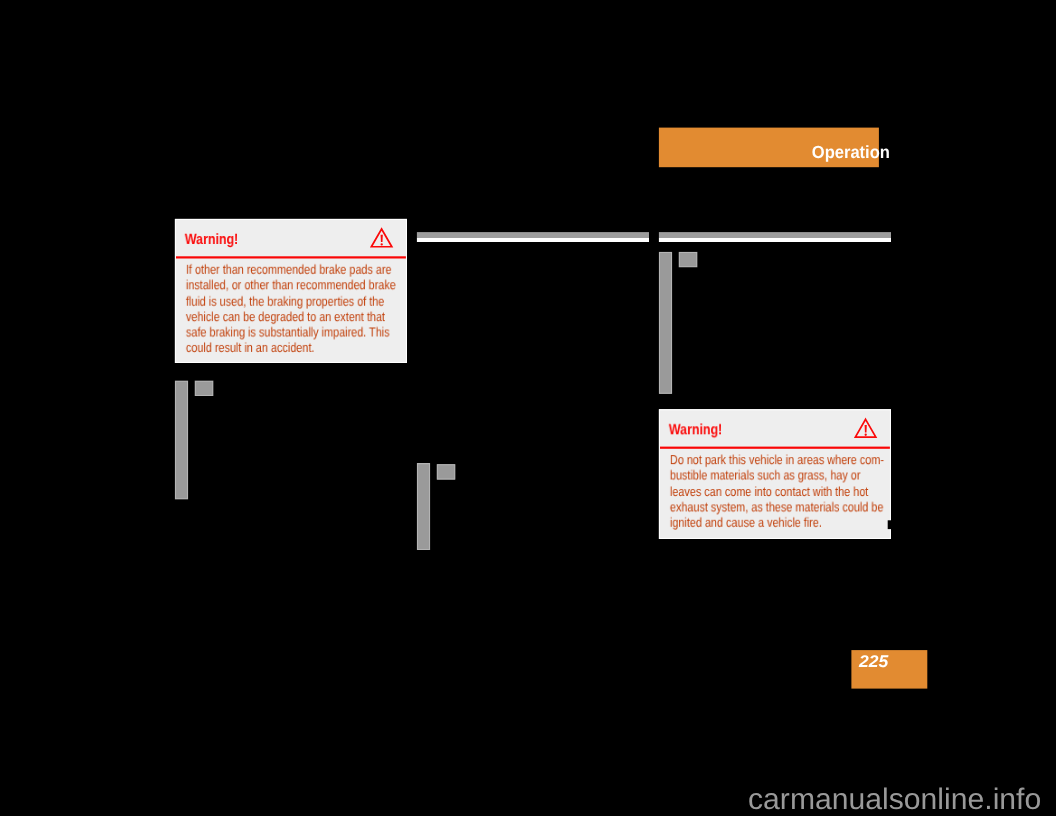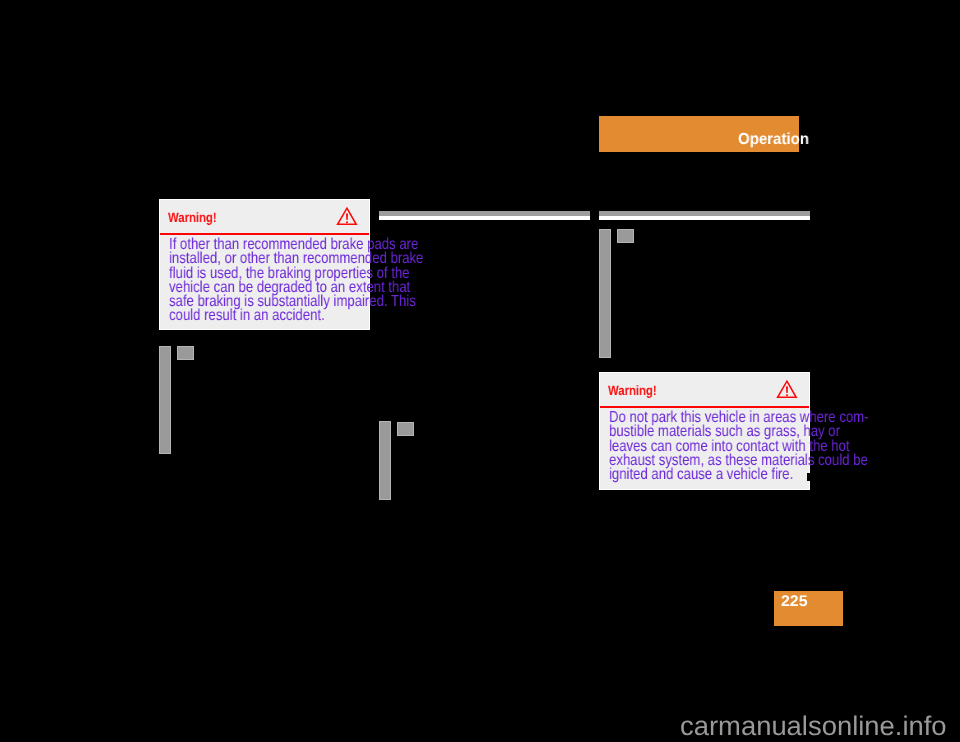--- a/index.html
+++ b/index.html
@@ -28,21 +28,21 @@
   }
 
   
   #page-number {
     position:absolute; left:774px; top:591px; width:69px; height:35px;
     background:#e28b31;
   }
   #page-number .num {
     position:absolute; left:6.9px; top:2.2px;
     color:#ffffff; font-weight:bold; font-size:15.4px;
-    transform:scaleX(1.035); transform-origin:left top;
+    transform:scaleX(1.035); transform-origin:left top;font-style:italic;
   }
 
   
   .warnbox {
     position:absolute; background:#eeeeee; border:1px solid #ffffff;
     box-sizing:border-box;
   }
   .warnbox .head {
     position:relative; height:33px;
   }
@@ -52,21 +52,21 @@
     transform:scaleX(0.833); transform-origin:left top;
   }
   .warnbox .tri {
     position:absolute; right:11px; top:6px;
   }
   .warnbox .rule {
     height:2px; background:#fa0505; margin:0;
   }
   .warnbox .body {
     padding:3px 0 0 9px;
-    color:#6d28d9; font-size:16px; line-height:14.25px;
+    color:#c2410c; font-size:12px; line-height:14.25px;
   }
   .warnbox .body .ln {
     display:block; white-space:nowrap;
     transform:scaleX(0.822); transform-origin:left center;
   }
 
   #warnbox-1 { left:159px; top:199px; width:211px; height:131px; }
   #warnbox-2 { left:599px; top:372px; width:211px; height:118px; }
 
   #warnbox-2-notch {

